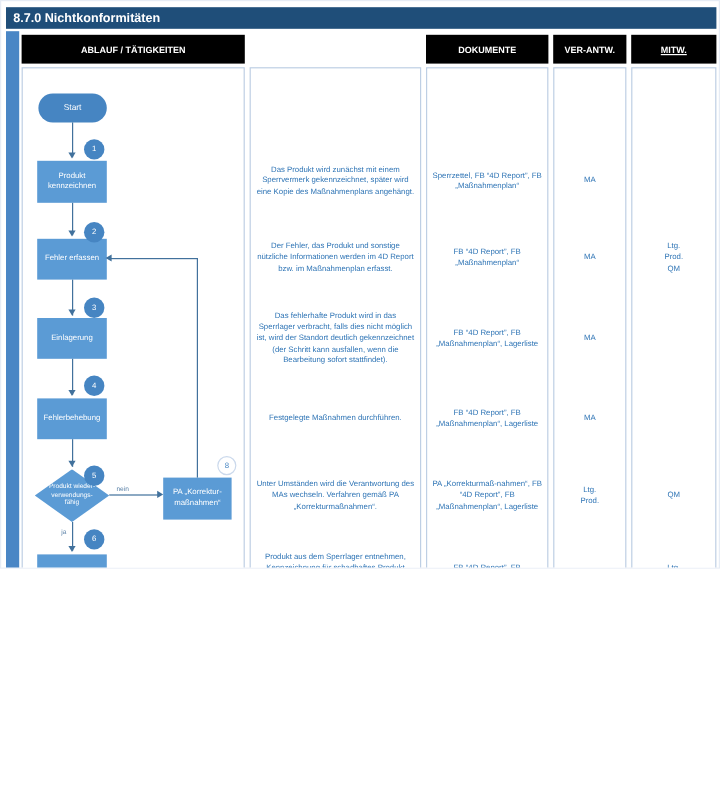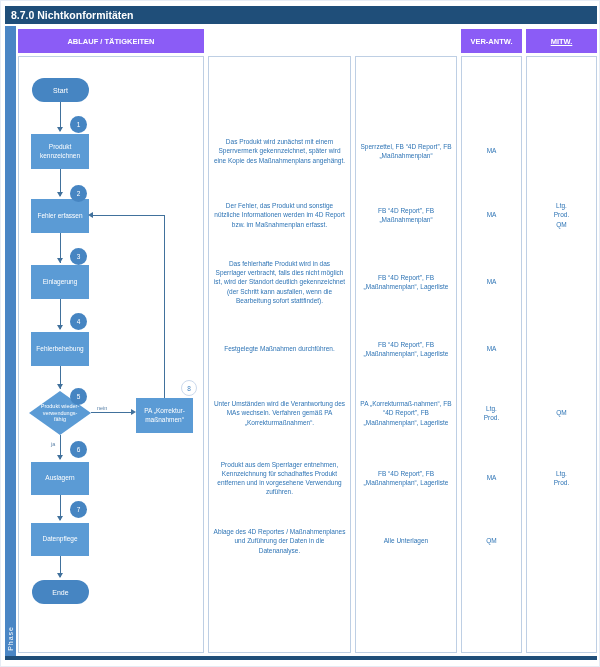--- a/index.html
+++ b/index.html
@@ -1,27 +1,27 @@
 <!DOCTYPE html>
 <html><head>
 <meta charset="utf-8">
 <style>
   html,body{margin:0;padding:0;background:#fff;font-family:"Liberation Sans",sans-serif;}
-  #page{position:relative;width:600px;height:667px;background:#fff;border:1px solid #E6ECF5;box-sizing:border-box;overflow:hidden;}
+  #page{position:relative;width:600px;height:474px;background:#fff;border:1px solid #E6ECF5;box-sizing:border-box;overflow:hidden;}
 
   .titlebar{position:absolute;left:4px;top:5px;width:592px;height:18px;background:#1F4E79;color:#fff;
     font-weight:bold;font-size:10.5px;line-height:18px;padding-left:6px;box-sizing:border-box;}
 
   .phase-strip{position:absolute;left:4px;top:25px;width:11px;height:630px;background:#4A86C5;}
   .phase-strip span{position:absolute;bottom:5px;left:2px;color:#fff;font-size:7px;
     writing-mode:vertical-rl;transform:rotate(180deg);letter-spacing:1px;}
 
   .bottombar{position:absolute;left:4px;top:655px;width:592px;height:4px;background:#1F4E79;}
 
-  .hdr{position:absolute;top:28px;height:24px;background:#8b5cf6;color:#fff;font-weight:bold;font-size:7.5px;
+  .hdr{position:absolute;top:28px;height:24px;background:#000000;color:#fff;font-weight:bold;font-size:7.5px;
     display:flex;align-items:center;justify-content:center;text-align:center;box-sizing:border-box;}
   .hdr.c1{left:17px;width:186px;}
   .hdr.c2{left:207px;width:143px;}
   .hdr.c3{left:354px;width:102px;}
   .hdr.c4{left:460px;width:61px;}
   .hdr.c5{left:525px;width:71px;text-decoration:underline;}
 
   .panel{position:absolute;top:55px;height:597px;background:#fff;border:1px solid #BECFE4;box-sizing:border-box;}
   .panel.c1{left:17px;width:186px;}
   .panel.c2{left:207px;width:143px;}
@@ -63,20 +63,21 @@
 
 <div id="page">
 
   <div class="titlebar">8.7.0 Nichtkonformitäten</div>
 
   <div class="phase-strip">
     <span>Phase</span>
   </div>
 
   <div class="hdr c1">ABLAUF / TÄTIGKEITEN</div>
+  <div class="hdr c3">DOKUMENTE</div>
   <div class="hdr c4">VER-ANTW.</div>
   <div class="hdr c5">MITW.</div>
 
   <div class="panel c1"></div>
   <div class="panel c2"></div>
   <div class="panel c3"></div>
   <div class="panel c4"></div>
   <div class="panel c5"></div>
 
   <div class="vline" style="left:59px;top:101px;height:29px;"></div>

